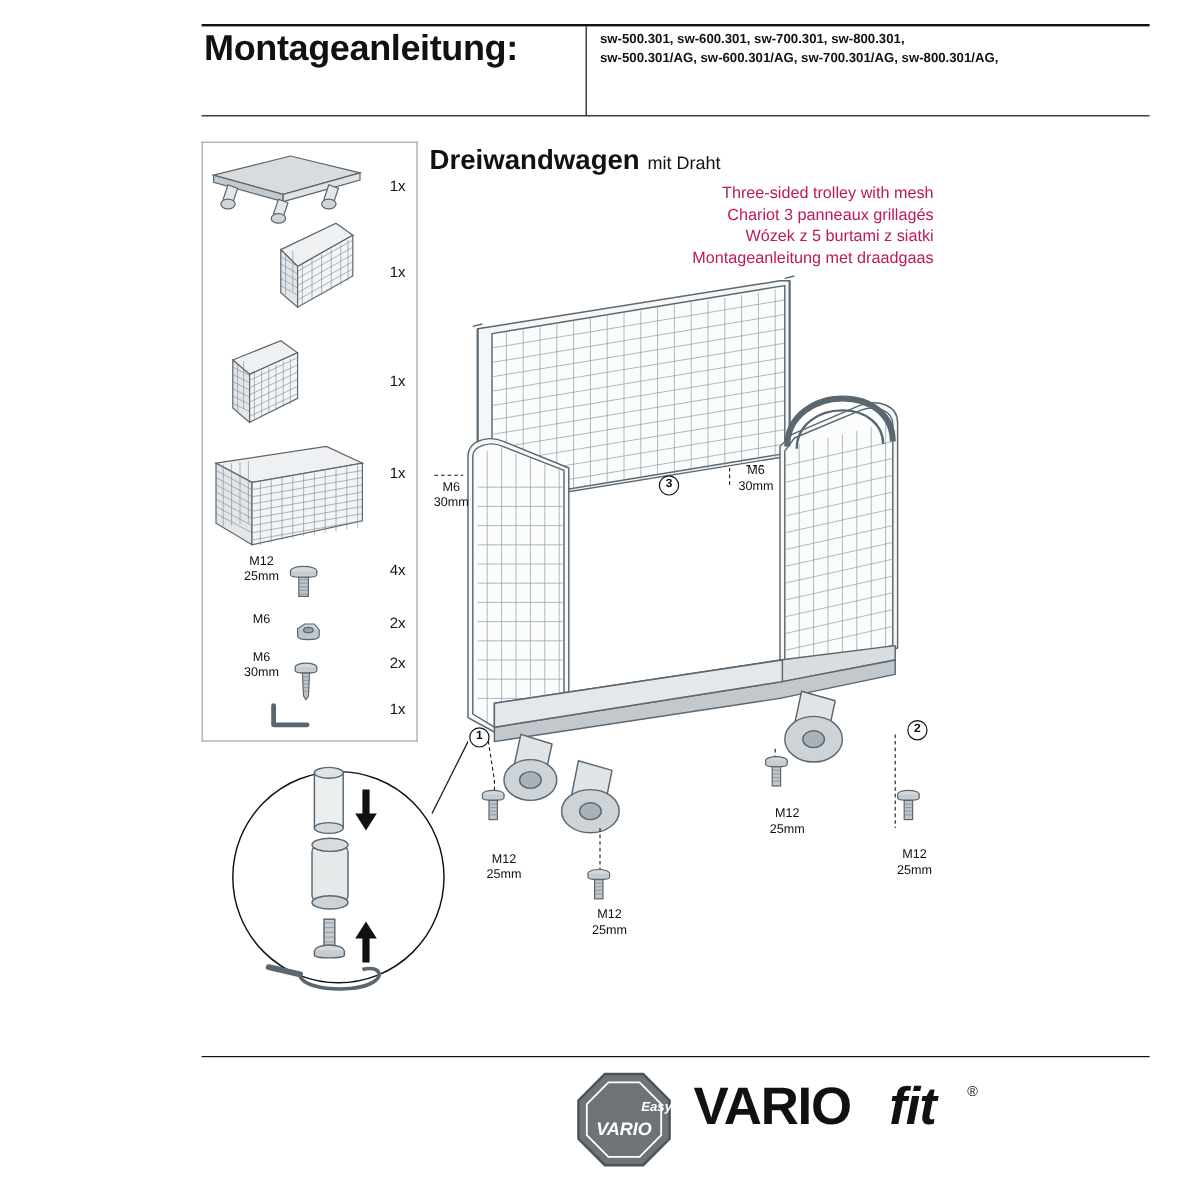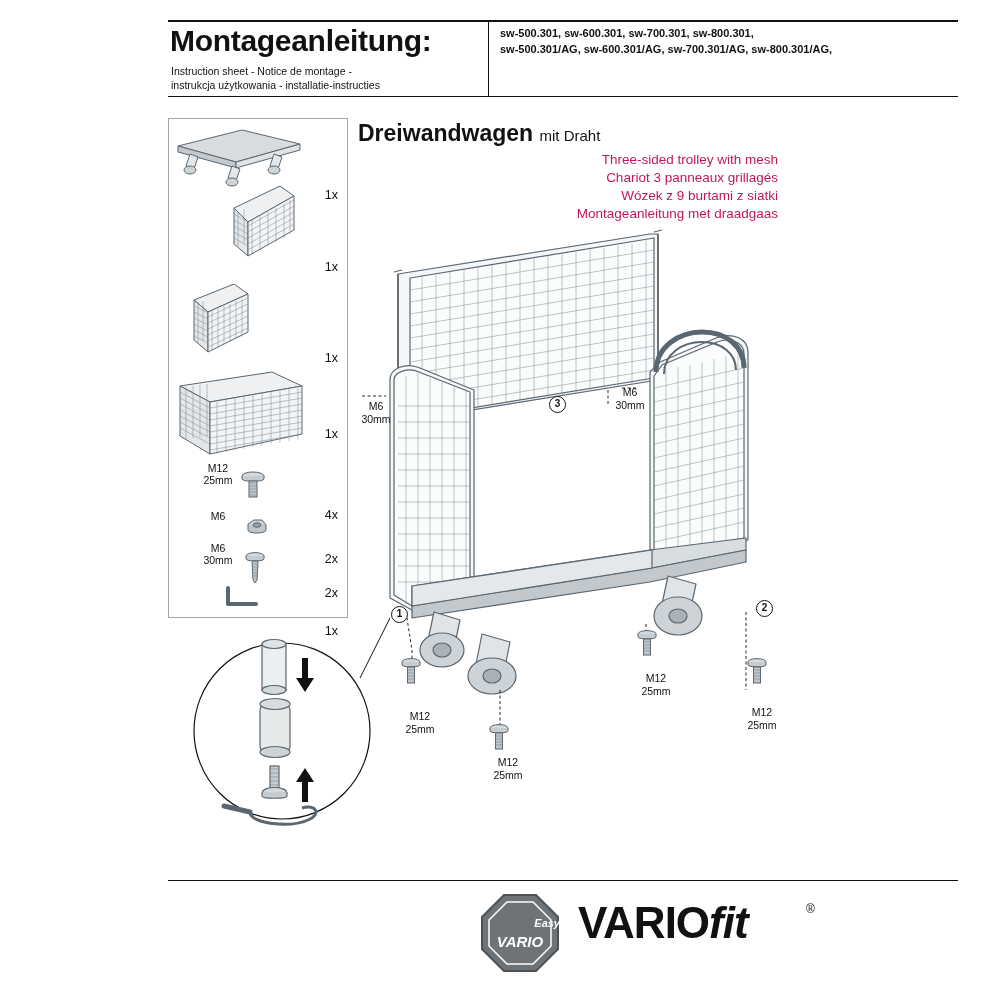--- a/index.html
+++ b/index.html
@@ -123,21 +123,20 @@
     top: 118px;
     width: 180px;
     height: 1px;
     background: #9aa7b0;
   }
   .part-qty {
     position: absolute;
     right: 10px;
     font-size: 12.5px;
     color: #111;
-    margin-top: 40px;
   }
   .part-label {
     position: absolute;
     left: 26px;
     font-size: 10.5px;
     line-height: 12px;
     text-align: center;
     width: 44px;
     color: #111;
   }
@@ -182,20 +181,21 @@
     left: 578px;
     top: 898px;
     font-size: 44px;
     font-weight: bold;
     letter-spacing: -1px;
     color: #111;
   }
   .brand .ital {
     font-style: italic;
     font-weight: bold;
+    margin-left: 32px;
   }
   .brand-reg {
     position: absolute;
     left: 806px;
     top: 902px;
     font-size: 12px;
     color: #111;
   }
   .easystop {
     position: absolute;
@@ -231,40 +231,36 @@
 <body>
 
 <div class="page">
 
   <div class="header">
     <div class="header-rule-top"></div>
     <div class="header-divider"></div>
     <div class="header-rule-bottom"></div>
 
     <div class="title-main">Montageanleitung:</div>
-    <div class="title-sub">
-      <div>Instruction sheet - Notice de montage  -</div>
-      <div>instrukcja użytkowania - installatie-instructies</div>
-    </div>
 
     <div class="model-list">
       <div>sw-500.301,  sw-600.301,  sw-700.301,  sw-800.301,</div>
       <div>sw-500.301/AG,  sw-600.301/AG,  sw-700.301/AG,  sw-800.301/AG,</div>
     </div>
   </div>
 
   <div class="product-block">
     <div class="product-title">
       <span>Dreiwandwagen</span>
       <span class="light">mit Draht</span>
     </div>
     <div class="product-names">
       <div>Three-sided trolley with mesh</div>
       <div>Chariot 3 panneaux grillagés</div>
-      <div>Wózek z 9 burtami z siatki</div>
+      <div>Wózek z 5 burtami z siatki</div>
       <div>Montageanleitung met draadgaas</div>
     </div>
   </div>
 
   <div class="parts-panel-topline"></div>
   <div class="parts-panel"></div>
 
   <div class="abs" style="left:170px;top:124px;width:178px;height:490px;">
     <svg width="178" height="490" viewBox="0 0 178 490">
       <g stroke="#5a6670" fill="none" stroke-width="1">

